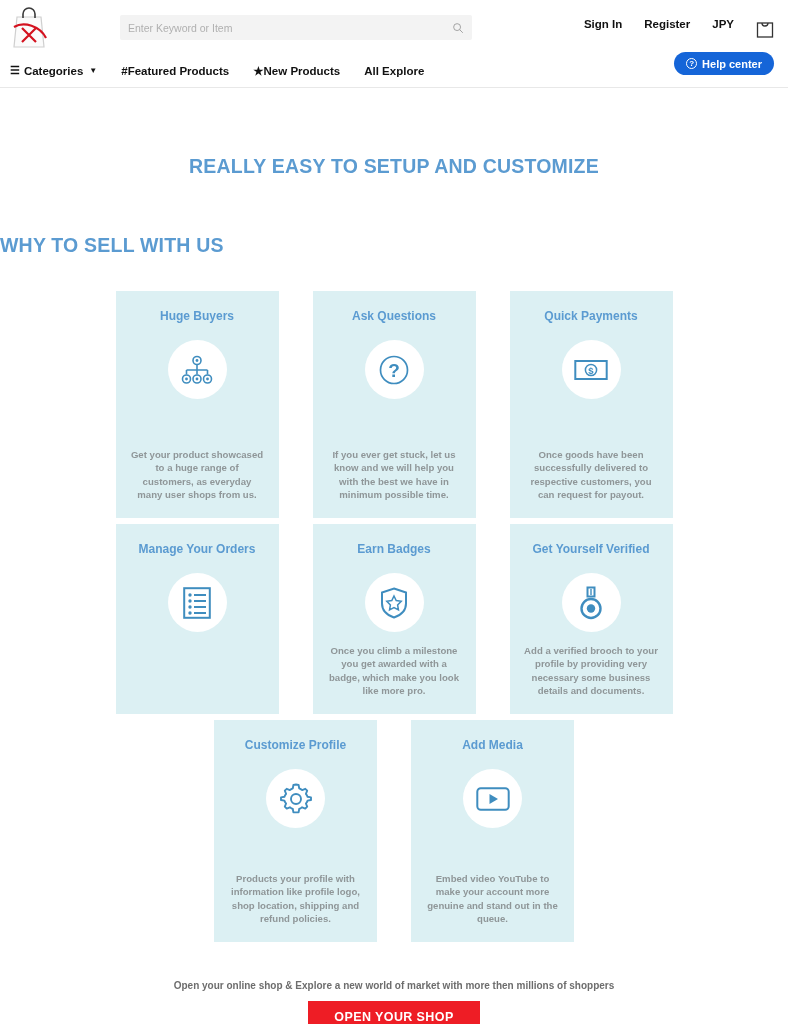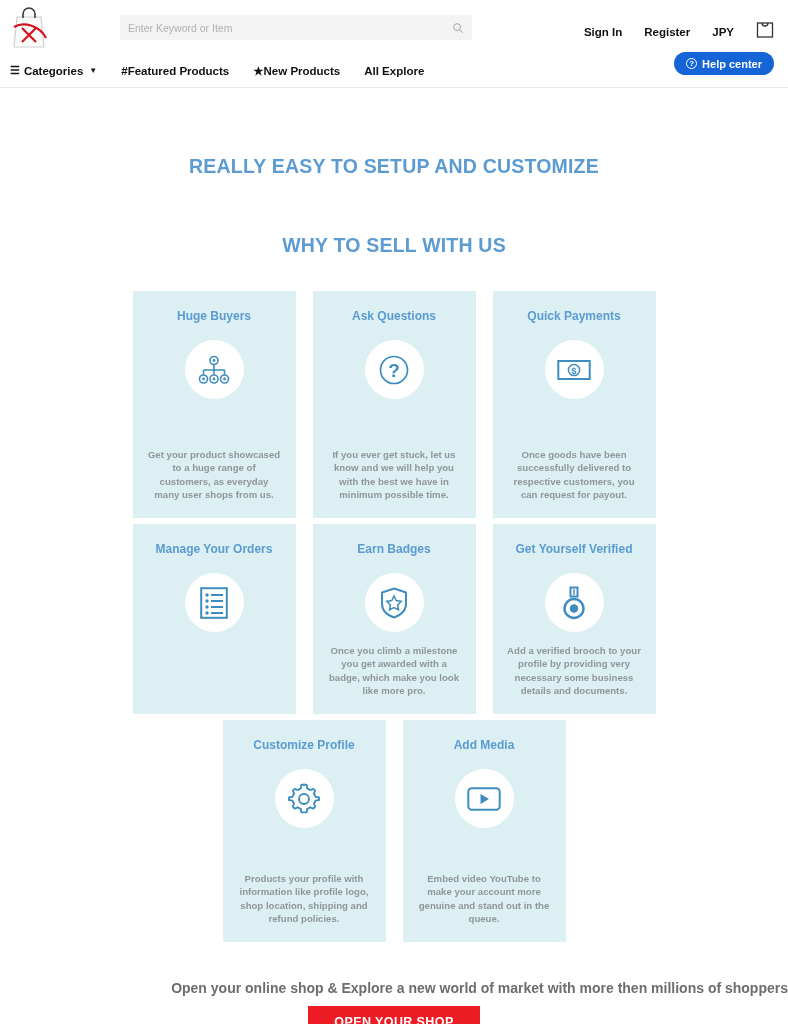--- a/index.html
+++ b/index.html
@@ -48,21 +48,21 @@
     color: #555;
   }
   .search-input::placeholder { color: #b0b0b0; }
   .search-icon { width: 12px; height: 12px; flex: 0 0 auto; }
 
   .account-links {
     position: absolute;
     right: 14px;
     top: 18px;
     display: flex;
-    align-items: flex-end;
+    align-items: flex-start;
     gap: 22px;
   }
   .acct-link {
     font-size: 11.5px;
     font-weight: bold;
     color: #111;
     text-decoration: none;
     white-space: nowrap;
   }
   .cart-icon { width: 18px; height: 20px; display: block; }
@@ -122,37 +122,36 @@
   
   .h-main {
     text-align: center;
     color: #5b9bd1;
     font-size: 19.5px;
     font-weight: bold;
     letter-spacing: .2px;
     margin-top: 67px;
   }
   .h-sub {
-    text-align: center;
     color: #5b9bd1;
     font-size: 19.5px;
     font-weight: bold;
     letter-spacing: .2px;
     margin-top: 56px;
   }
 
   
   .grid {
     margin-top: 34px;
     display: flex;
     flex-direction: column;
     gap: 6px;
     align-items: center;
   }
-  .row { display: flex; gap: 17px; justify-content: center; }
+  .row { display: flex; gap: 34px; justify-content: center; }
   .card {
     width: 163px;
     background: #dcf0f3;
     padding: 18px 14px 16px;
     display: flex;
     flex-direction: column;
     align-items: center;
   }
   .row-1 .card { height: 227px; }
   .row-2 .card { height: 190px; }
@@ -182,23 +181,22 @@
     font-size: 9.6px;
     font-weight: bold;
     line-height: 1.42;
     text-align: center;
   }
 
   
   .cta { margin-top: 38px; text-align: center; }
   .cta-text {
     color: #6d6d6d;
-    font-size: 14px;
-    font-weight: bold;
-    text-align: right;
+    font-size: 10px;
+    font-weight: bold;
   }
   .cta-btn {
     margin-top: 10px;
     display: inline-block;
     background: #ee1d25;
     color: #fff;
     border: 0;
     font-family: "Liberation Sans", sans-serif;
     font-size: 12.5px;
     font-weight: bold;

